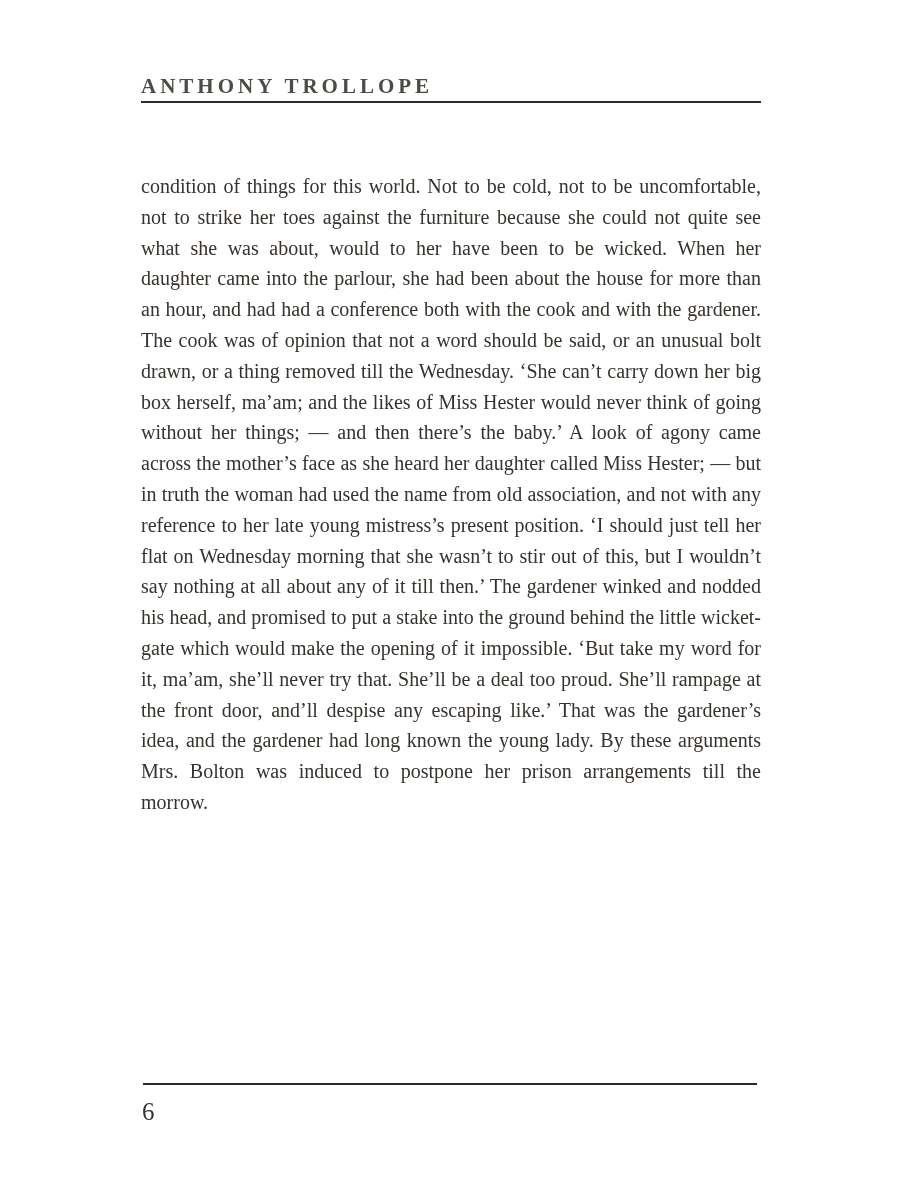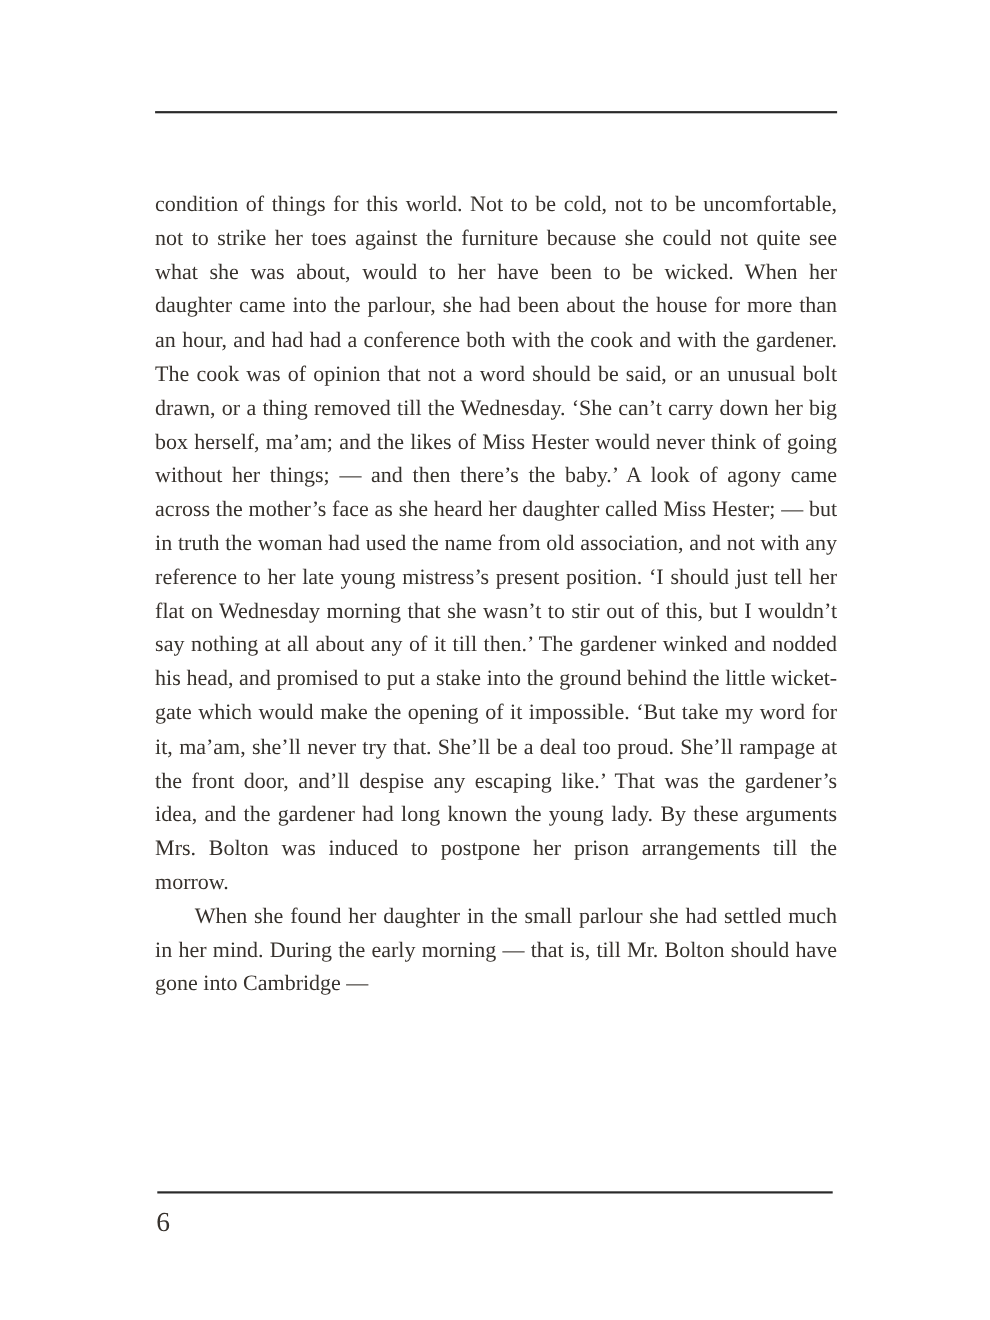--- a/index.html
+++ b/index.html
@@ -66,25 +66,25 @@
     top: 1098px;
     font-size: 25px;
     color: #37322d;
   }
 </style>
 </head>
 <body>
 
 <div class="page">
 
+  <div class="running-header">ANTHONY TROLLOPE</div>
 
   <div class="header-rule"></div>
 
   <div class="body-text">
     <p>condition of things for this world. Not to be cold, not to be uncomfortable, not to strike her toes against the furniture because she could not quite see what she was about, would to her have been to be wicked. When her daughter came into the parlour, she had been about the house for more than an hour, and had had a conference both with the cook and with the gardener. The cook was of opinion that not a word should be said, or an unusual bolt drawn, or a thing removed till the Wednesday. ‘She can’t carry down her big box herself, ma’am; and the likes of Miss Hester would never think of going without her things; — and then there’s the baby.’ A look of agony came across the mother’s face as she heard her daughter called Miss Hester; — but in truth the woman had used the name from old association, and not with any reference to her late young mistress’s present position. ‘I should just tell her flat on Wednesday morning that she wasn’t to stir out of this, but I wouldn’t say nothing at all about any of it till then.’ The gardener winked and nodded his head, and promised to put a stake into the ground behind the little wicket-gate which would make the opening of it impossible. ‘But take my word for it, ma’am, she’ll never try that. She’ll be a deal too proud. She’ll rampage at the front door, and’ll despise any escaping like.’ That was the gardener’s idea, and the gardener had long known the young lady. By these arguments Mrs. Bolton was induced to postpone her prison arrangements till the morrow.</p>
-    <p class="indented">When she found her daughter in the small parlour she had settled much in her mind. During the early morning — that is, till Mr. Bolton should have gone into Cambridge —</p>
   </div>
 
   <div class="footer-rule"></div>
 
   <div class="page-number">6</div>
 
 </div>
 
 </body></html>

